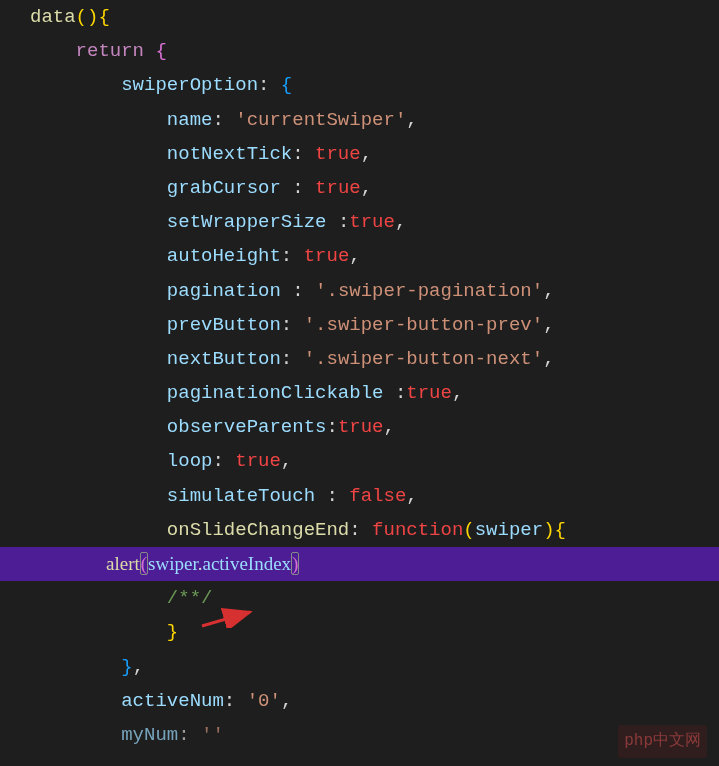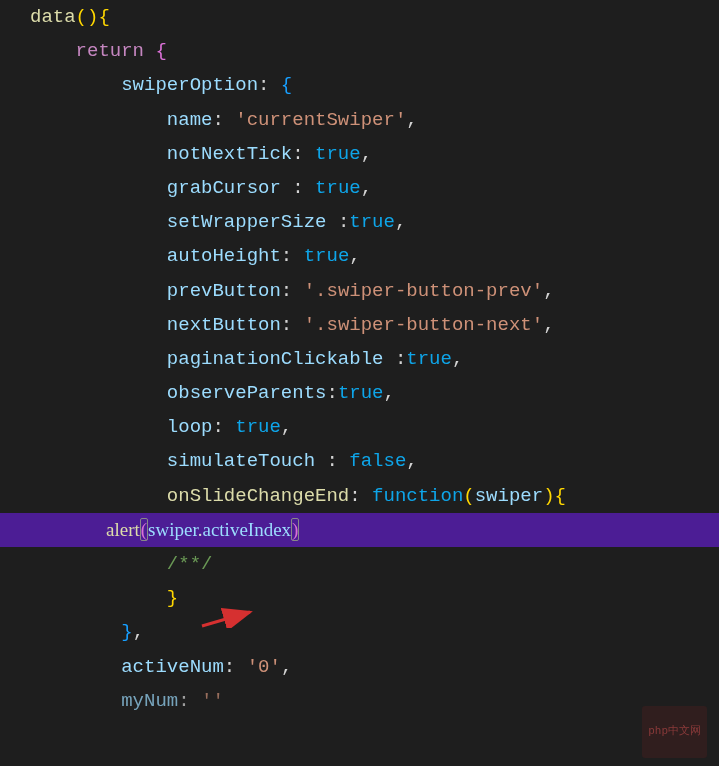--- a/index.html
+++ b/index.html
@@ -28,21 +28,21 @@
       padding-left: 30px;
     }
     .line.highlight {
       background: #4c1d95;
       font-family: Liberation Serif, serif;
     }
     .tok-method { color: #dcdcaa; }
     .tok-keyword { color: #c586c0; margin-top: 20px; }
     .tok-property { color: #9cdcfe; }
     .tok-string { color: #ce9178; }
-    .tok-boolean { color: #0ea5e9; }
+    .tok-boolean { color: #ef4444; }
     .tok-comment { color: #6a9955; }
     .tok-punct { color: #d4d4d4; }
     .tok-brace1 { color: #ffd700; }
     .tok-brace2 { color: #da70d6; }
     .tok-brace3 { color: #179fff; }
     .tok-brace4 { color: #ffd700; }
     .tok-param { color: #9cdcfe; margin-top: 7px; }
     .bracket-match {
       border: 1px solid #888;
       border-radius: 2px;
@@ -52,24 +52,24 @@
       left: 200px;
       top: 608px;
       width: 60px;
       height: 20px;
       pointer-events: none;
     }
     .watermark {
       position: absolute;
       right: 12px;
       bottom: 8px;
-      font-size: 11px;
+      font-size: 16px;
       color: #8a3a3a;
       background: rgba(60,30,30,0.6);
-      padding: 16px 6px;
+      padding: 2px 6px;
       border-radius: 3px;
     }
   </style>
 </head>
 <body>
 
 <div class="code-container">
 
 <div class="line"><span class="tok-method">data</span><span class="tok-brace1">()</span><span class="tok-brace1">{</span></div>
 
@@ -81,20 +81,21 @@
 
 <div class="line">            <span class="tok-property">notNextTick</span><span class="tok-punct">:</span> <span class="tok-boolean">true</span><span class="tok-punct">,</span></div>
 
 
 <div class="line">            <span class="tok-property">grabCursor</span> <span class="tok-punct">:</span> <span class="tok-boolean">true</span><span class="tok-punct">,</span></div>
 
 <div class="line">            <span class="tok-property">setWrapperSize</span> <span class="tok-punct">:</span><span class="tok-boolean">true</span><span class="tok-punct">,</span></div>
 
 <div class="line">            <span class="tok-property">autoHeight</span><span class="tok-punct">:</span> <span class="tok-boolean">true</span><span class="tok-punct">,</span></div>
 
+<div class="line">            <span class="tok-property">pagination</span> <span class="tok-punct">:</span> <span class="tok-string">'.swiper-pagination'</span><span class="tok-punct">,</span></div>
 
 <div class="line">            <span class="tok-property">prevButton</span><span class="tok-punct">:</span> <span class="tok-string">'.swiper-button-prev'</span><span class="tok-punct">,</span></div>
 
 <div class="line">            <span class="tok-property">nextButton</span><span class="tok-punct">:</span> <span class="tok-string">'.swiper-button-next'</span><span class="tok-punct">,</span></div>
 
 <div class="line">            <span class="tok-property">paginationClickable</span> <span class="tok-punct">:</span><span class="tok-boolean">true</span><span class="tok-punct">,</span></div>
 
 <div class="line">            <span class="tok-property">observeParents</span><span class="tok-punct">:</span><span class="tok-boolean">true</span><span class="tok-punct">,</span></div>
 
 <div class="line">            <span class="tok-property">loop</span><span class="tok-punct">:</span> <span class="tok-boolean">true</span><span class="tok-punct">,</span></div>

